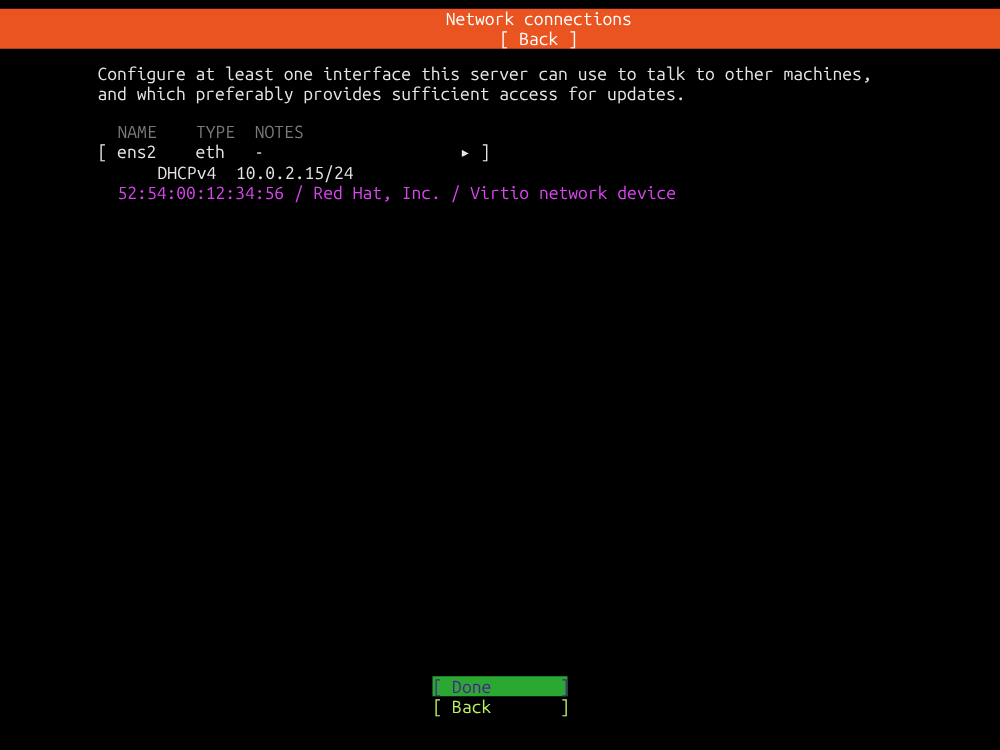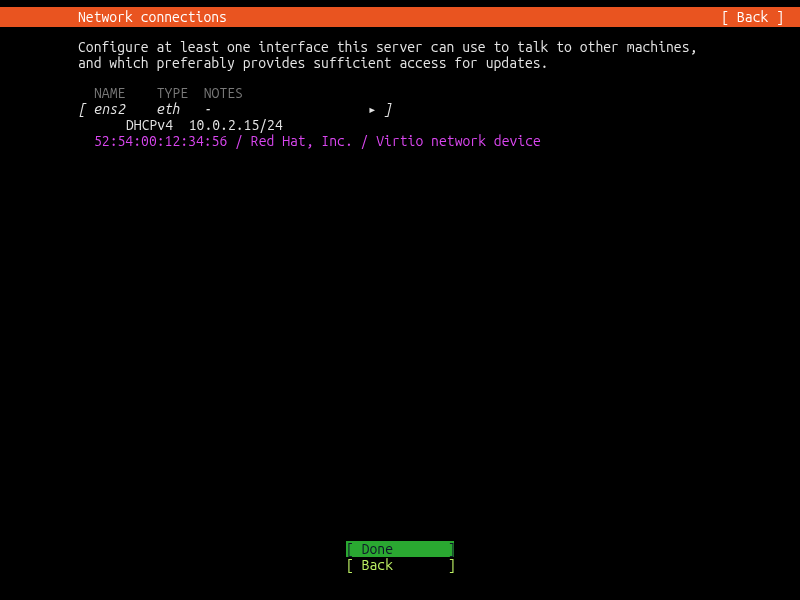--- a/index.html
+++ b/index.html
@@ -12,27 +12,28 @@
       height: 600px;
       background: #000000;
       font-family: "Ubuntu Mono", "Courier New", monospace;
       font-size: 14px;
       color: #e6e6e6;
       overflow: hidden;
       position: relative;
     }
     .header {
       background: #e95420;
-      height: 20px;
+      height: 32px;
       display: flex;
       justify-content: space-between;
       align-items: center;
       padding: 0 16px 0 78px;
       color: #ffffff;
       margin-top: 7px;
+      flex-direction: column;
     }
     .header-title {
       white-space: pre;
     }
     .header-help {
       white-space: pre;
     }
     .content {
       padding: 12px 78px 0 78px;
     }
@@ -42,21 +43,20 @@
       line-height: 1.15;
     }
     .table-header {
       color: #7a7a7a;
       white-space: pre;
       margin-left: 16px;
     }
     .interface-row {
       white-space: pre;
       color: #e6e6e6;
-      font-style: italic;
     }
     .dhcp-row {
       white-space: pre;
       color: #e6e6e6;
       margin-left: 16px;
       padding-left: 32px;
     }
     .mac-row {
       white-space: pre;
       color: #d946ef;
@@ -77,21 +77,21 @@
       align-items: center;
     }
     .footer-btn {
       width: 108px;
       white-space: pre;
       text-align: left;
       line-height: 1.15;
     }
     .done-btn {
       background: #2aa831;
-      color: #0f172a;
+      color: #4c1d95;
     }
     .back-btn {
       color: #bef264;
     }
   </style>
 </head>
 <body>
 
 <div class="header">
   <span class="header-title">Network connections</span>

